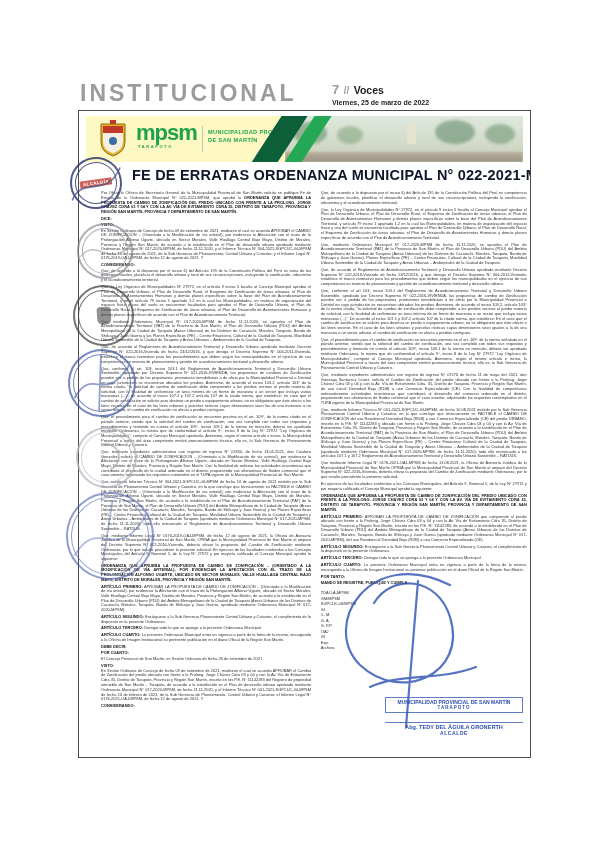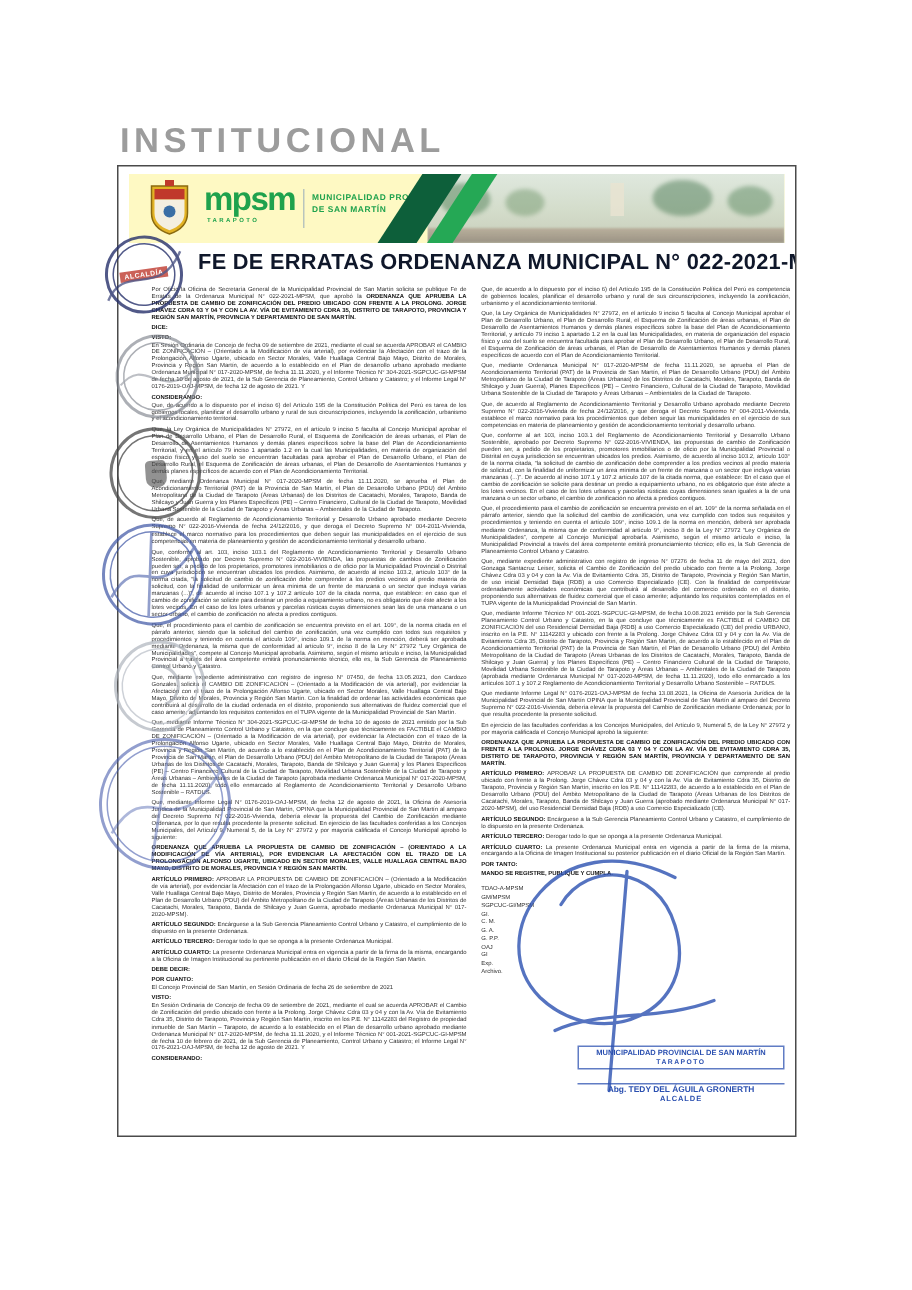--- a/index.html
+++ b/index.html
@@ -79,20 +79,28 @@
   .signer-line{border-top:1px solid rgba(43,80,176,.75);margin-top:9px;padding-top:1px;font-size:5.6px;font-weight:bold;}
   .signer-title{font-size:5px;font-weight:bold;letter-spacing:.6px;}
 </style>
 </head>
 <body>
 
 <div class="page">
 
   <div class="page-header">
     <span class="section-title">INSTITUCIONAL</span>
+    <div class="page-meta">
+      <div class="meta-top">
+        <span class="page-num">7</span>
+        <span class="slash">//</span>
+        <span class="pub-name">Voces</span>
+      </div>
+      <div class="pub-date">Viernes, 25 de marzo de 2022</div>
+    </div>
   </div>
 
   <div class="doc-box">
 
     <div class="masthead">
       <svg class="coat" viewBox="0 0 30 38">
         <path d="M3 4 L27 4 L27 22 Q27 32 15 36 Q3 32 3 22 Z" fill="#e2b224" stroke="#8a6a10" stroke-width="1"></path>
         <path d="M5 6 L25 6 L25 13 L5 13 Z" fill="#c0392b"></path>
         <path d="M5 13 L25 13 L25 22 Q25 30 15 33.5 Q5 30 5 22 Z" fill="#f4efe0"></path>
         <circle cx="15" cy="21" r="4" fill="#3a6ea5"></circle>

